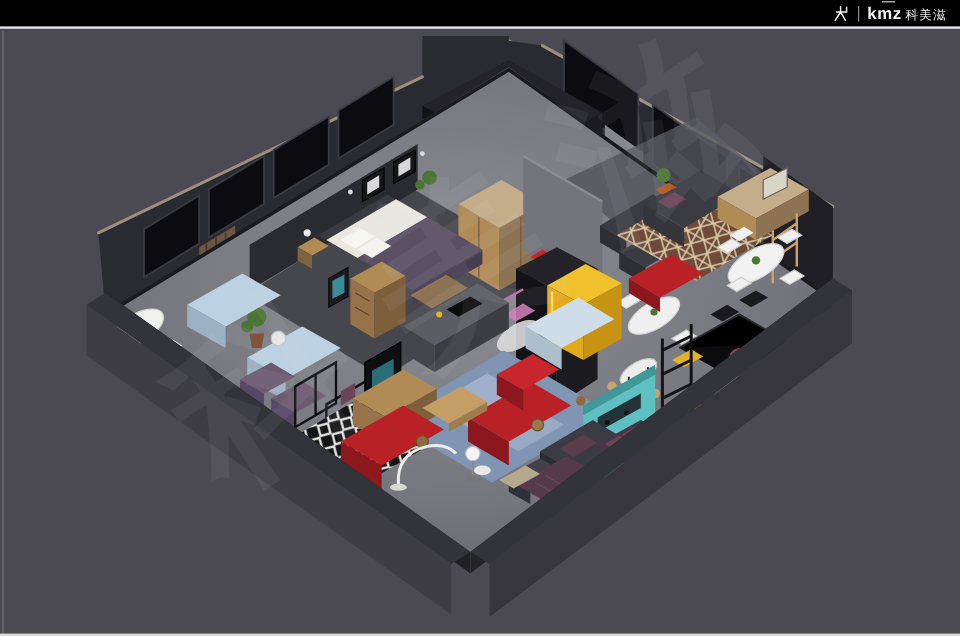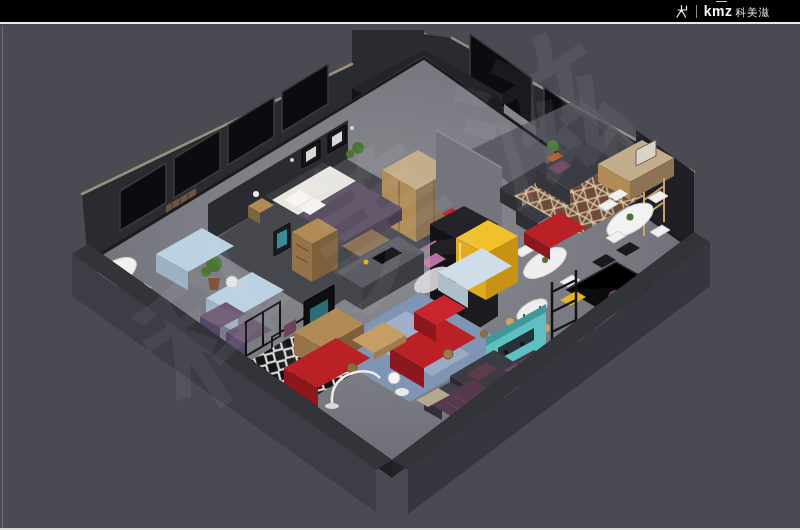--- a/index.html
+++ b/index.html
@@ -4,21 +4,21 @@
 <style>
   html,body{margin:0;padding:0;background:#222;}
   .screen{position:relative;width:800px;height:530px;overflow:hidden;
           background:var(--canvas_bg,#4b4a53);
           font-family:"Liberation Sans","DejaVu Sans",sans-serif;}
   
   .topbar{position:absolute;top:0;left:0;width:800px;height:24px;z-index:6;
           background:var(--topbar_bg,#010101);
           border-bottom:2px solid var(--topbar_line,#e9e9e9);
           display:flex;align-items:center;justify-content:flex-end;box-sizing:border-box;
-          padding-right:30px;}
+          padding-right:11px;}
   .logo{display:flex;align-items:center;gap:7px;height:100%;}
   .logo svg{display:block;}
   .logo-divider{width:1px;height:13px;background:#8f8f96;}
   .brand-wrap{position:relative;display:flex;align-items:baseline;gap:3px;}
   .brand-latin{color:#f4f4f4;font-weight:bold;font-size:14px;letter-spacing:.5px;line-height:1;}
   .brand-macron{position:absolute;top:-3px;left:12px;width:11px;height:1px;background:#cfcfcf;}
   .brand-cn{color:#e9e9e9;font-size:10.5px;letter-spacing:1px;line-height:1;}
   
   .bottom-line{position:absolute;left:0;bottom:0;width:800px;height:2px;
                background:var(--bottom_line,#dcdcd6);z-index:6;}

